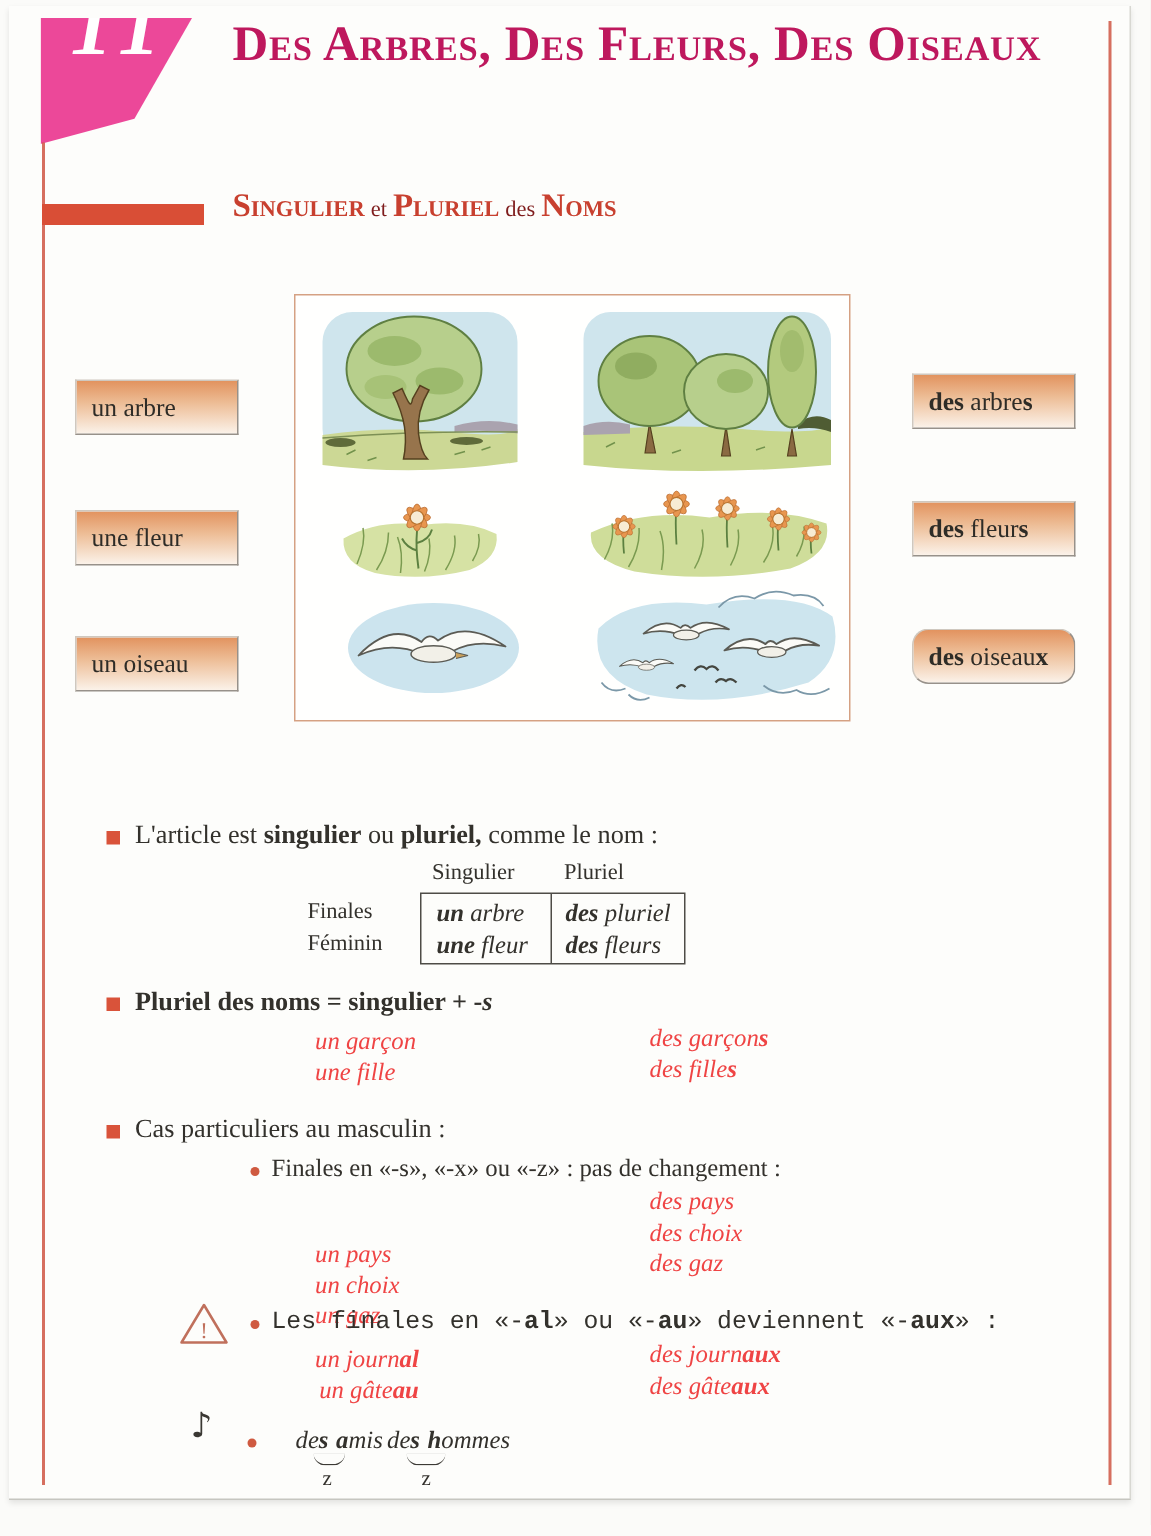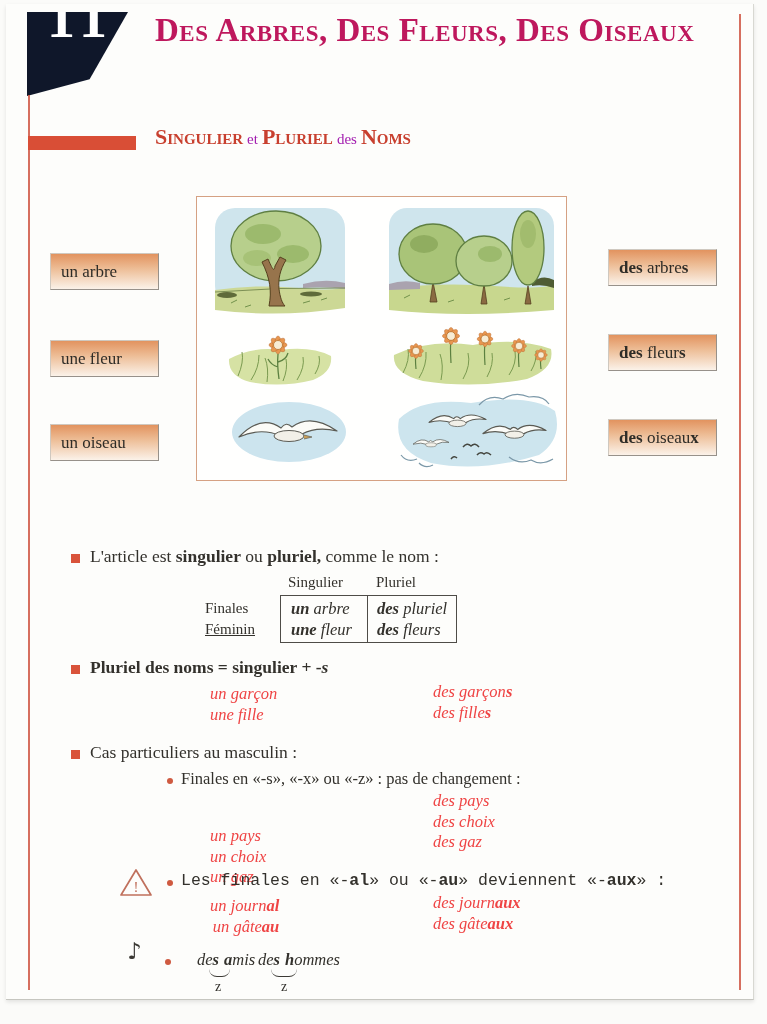--- a/index.html
+++ b/index.html
@@ -2,32 +2,32 @@
 <html><head>
 <meta charset="utf-8">
 <style>
   * { margin:0; padding:0; box-sizing:border-box; }
   html,body { width:767px; height:1024px; background:#f1f1ee; font-family:"Liberation Serif","DejaVu Serif",serif; }
   #stage { position:relative; width:767px; height:1024px; overflow:hidden; background:#fbfbf9; }
   .page { position:absolute; left:6px; top:4px; width:748px; height:996px; background:#fdfdfb;
           border-right:1px solid #d8d8d2; border-bottom:1px solid #c6c6c0; box-shadow:0 2px 4px rgba(0,0,0,.10); }
 
   
-  .flag { position:absolute; left:21px; top:8px; width:101px; height:84px; background:#0f172a;
-          clip-path:polygon(0 0,100% 0,62% 80%,0 100%); overflow:hidden; }
+  .flag { position:absolute; left:21px; top:8px; width:101px; height:84px; background:#ec4899;
+          clip-path:polygon(0 0,100% 0,62% 80%,0 100%); overflow:hidden;font-style:italic; }
   .flag .num { position:absolute; left:20px; top:-26px; color:#ffffff; font-weight:bold;
                font-size:56px; letter-spacing:7px; font-family:"Liberation Serif",serif; }
   .rule-v { position:absolute; width:2px; background:#cf5643; opacity:.85; }
   .bar-red { position:absolute; left:22px; top:132px; width:108px; height:14px; background:#d94e36; }
 
   .title { position:absolute; left:149px; top:8px; font-weight:bold; color:#be185d;
            font-variant:small-caps; font-size:33px; letter-spacing:.5px; white-space:nowrap; }
   .subtitle { position:absolute; left:149px; top:120px; white-space:nowrap; }
   .subtitle .red { color:#c8402f; font-weight:bold; font-variant:small-caps; font-size:22px; }
-  .subtitle .dark { color:#a21caf; font-size:15px; }
+  .subtitle .dark { color:#7f1d1d; font-size:15px; }
 
   
   .frame { position:absolute; left:190px; top:192px; width:371px; height:285px;
            border:1px solid #d5a183; background:#fffffe; }
   .frame svg { position:absolute; }
 
   
   .tag { position:absolute; width:109px; height:37px; padding-left:10px;
          background:linear-gradient(180deg,#e2935f 0%,#edbd96 42%,#fbf2e9 100%);
          border:1px solid #cfc8bf; border-right-color:#97918a; border-bottom-color:#97918a;
@@ -184,33 +184,33 @@
     <div class="tag" style="left:44px; top:420px;">
       <span>un oiseau</span>
     </div>
 
     <div class="tag" style="left:602px; top:245px;">
       <span><b>des</b><span> arbre</span><b>s</b></span>
     </div>
     <div class="tag" style="left:602px; top:330px;">
       <span><b>des</b><span> fleur</span><b>s</b></span>
     </div>
-    <div class="tag" style="left:602px; top:415px;">
+    <div class="tag" style="left:602px; top:415px;border-radius:11px;">
       <span><b>des</b><span> oiseau</span><b>x</b></span>
     </div>
 
     <div class="sq" style="left:65px; top:550px;"></div>
     <div class="txt" style="left:84px; top:542px;">
       <span>L'article est </span><span class="b">singulier</span><span> ou </span><span class="b">pluriel,</span><span> comme le nom :</span>
     </div>
 
     <div class="txt small" style="left:282px; top:570px;">Singulier</div>
     <div class="txt small" style="left:370px; top:570px;">Pluriel</div>
     <div class="txt small" style="left:199px; top:596px;">Finales</div>
-    <div class="txt small" style="left:199px; top:617px;text-decoration:underline;">Féminin</div>
+    <div class="txt small" style="left:199px; top:617px;">Féminin</div>
     <div class="tbl-box" style="left:274px;">
       <div class="tbl-div"></div>
       <div class="cell" style="left:10px; top:3px;"><span class="art">un </span><span>arbre</span></div>
       <div class="cell" style="left:96px; top:3px;"><span class="art">des </span><span>pluriel</span></div>
       <div class="cell" style="left:10px; top:24px;"><span class="art">une </span><span>fleur</span></div>
       <div class="cell" style="left:96px; top:24px;"><span class="art">des </span><span>fleurs</span></div>
     </div>
 
     <div class="sq" style="left:65px; top:661px;"></div>
     <div class="txt" style="left:84px; top:653px; font-weight:bold;">

